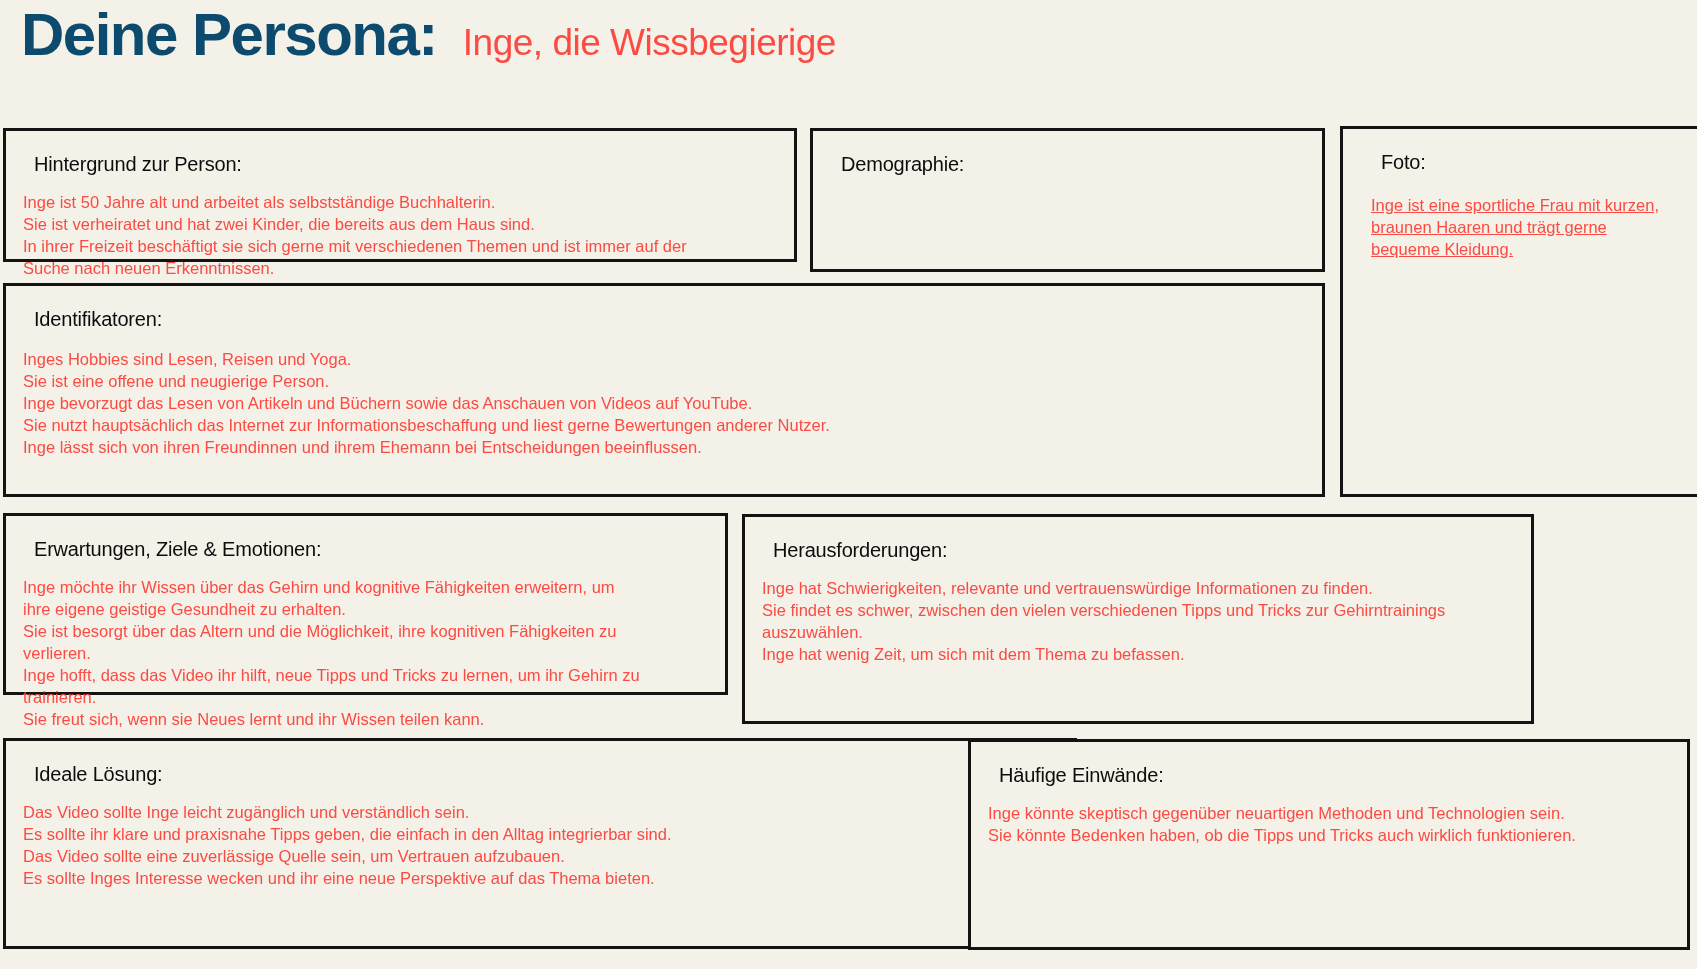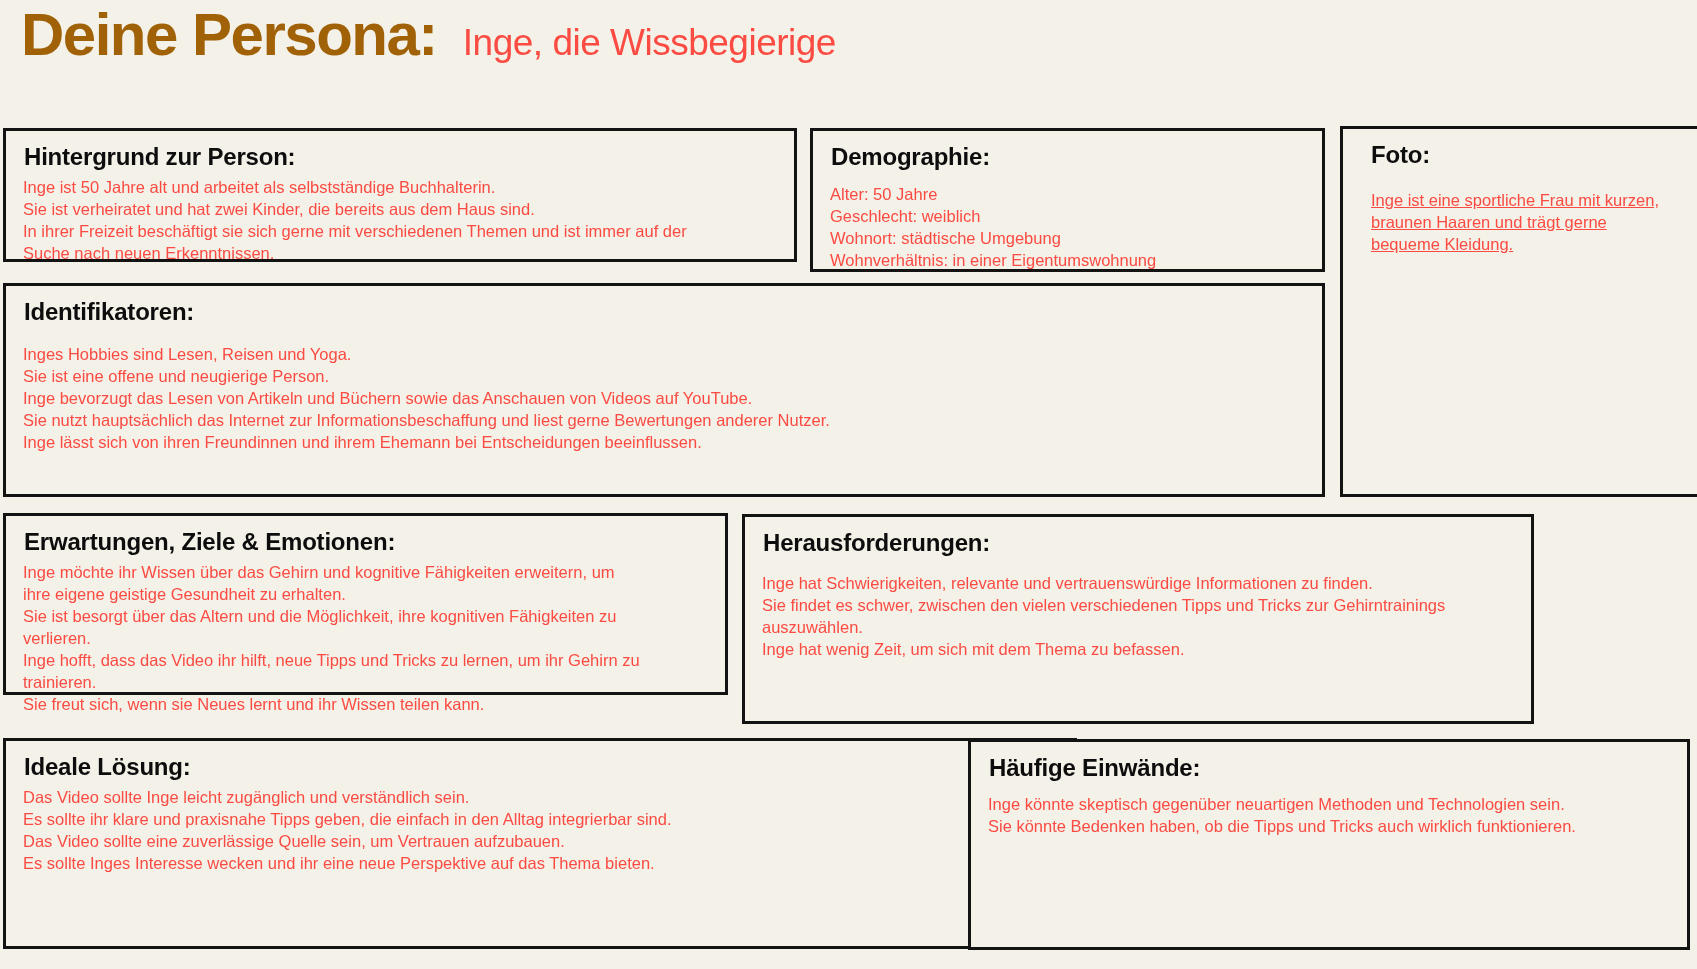--- a/index.html
+++ b/index.html
@@ -11,38 +11,38 @@
     overflow: hidden;
   }
   .canvas { position: absolute; inset: 0; }
 
   .title-row {
     position: absolute; left: 21px; top: 2px;
     display: flex; align-items: baseline; gap: 26px;
     white-space: nowrap;
   }
   .title-black {
-    font-size: 60px; font-weight: bold; color: #a16207;
+    font-size: 60px; font-weight: bold; color: #0c4a6e;
     letter-spacing: -1.5px; line-height: 1.1;
   }
   .title-red {
     font-size: 37px; font-weight: normal; color: #fb4b42;
     letter-spacing: -0.5px;
   }
 
   .box {
     position: absolute;
     border: 3px solid #131313;
     box-sizing: border-box;
     padding: 6px 14px;
     background: #f4f1e9;
   }
   .box h2 {
-    margin: 4px;
-    font-size: 24px; font-weight: bold; color: #0d0d0d;
+    margin: 14px;
+    font-size: 20px; font-weight: normal; color: #0d0d0d;
     line-height: 1.3; letter-spacing: -0.2px;
   }
   .box .body {
     margin: 2px 0 0 3px;
     font-size: 16.5px; line-height: 22px;
     color: #fb4b42;
     white-space: pre-line;
   }
 
   
@@ -77,24 +77,20 @@
 
   <section class="box box-hintergrund">
     <h2>Hintergrund zur Person:</h2>
     <div class="body">Inge ist 50 Jahre alt und arbeitet als selbstständige Buchhalterin.
 Sie ist verheiratet und hat zwei Kinder, die bereits aus dem Haus sind.
 In ihrer Freizeit beschäftigt sie sich gerne mit verschiedenen Themen und ist immer auf der Suche nach neuen Erkenntnissen.</div>
   </section>
 
   <section class="box box-demographie">
     <h2>Demographie:</h2>
-    <div class="body">Alter: 50 Jahre
-Geschlecht: weiblich
-Wohnort: städtische Umgebung
-Wohnverhältnis: in einer Eigentumswohnung</div>
   </section>
 
   <section class="box box-foto">
     <h2>Foto:</h2>
     <div class="body">Inge ist eine sportliche Frau mit kurzen, braunen Haaren und trägt gerne bequeme Kleidung.</div>
   </section>
 
   <section class="box box-identifikatoren">
     <h2>Identifikatoren:</h2>
     <div class="body">Inges Hobbies sind Lesen, Reisen und Yoga.

